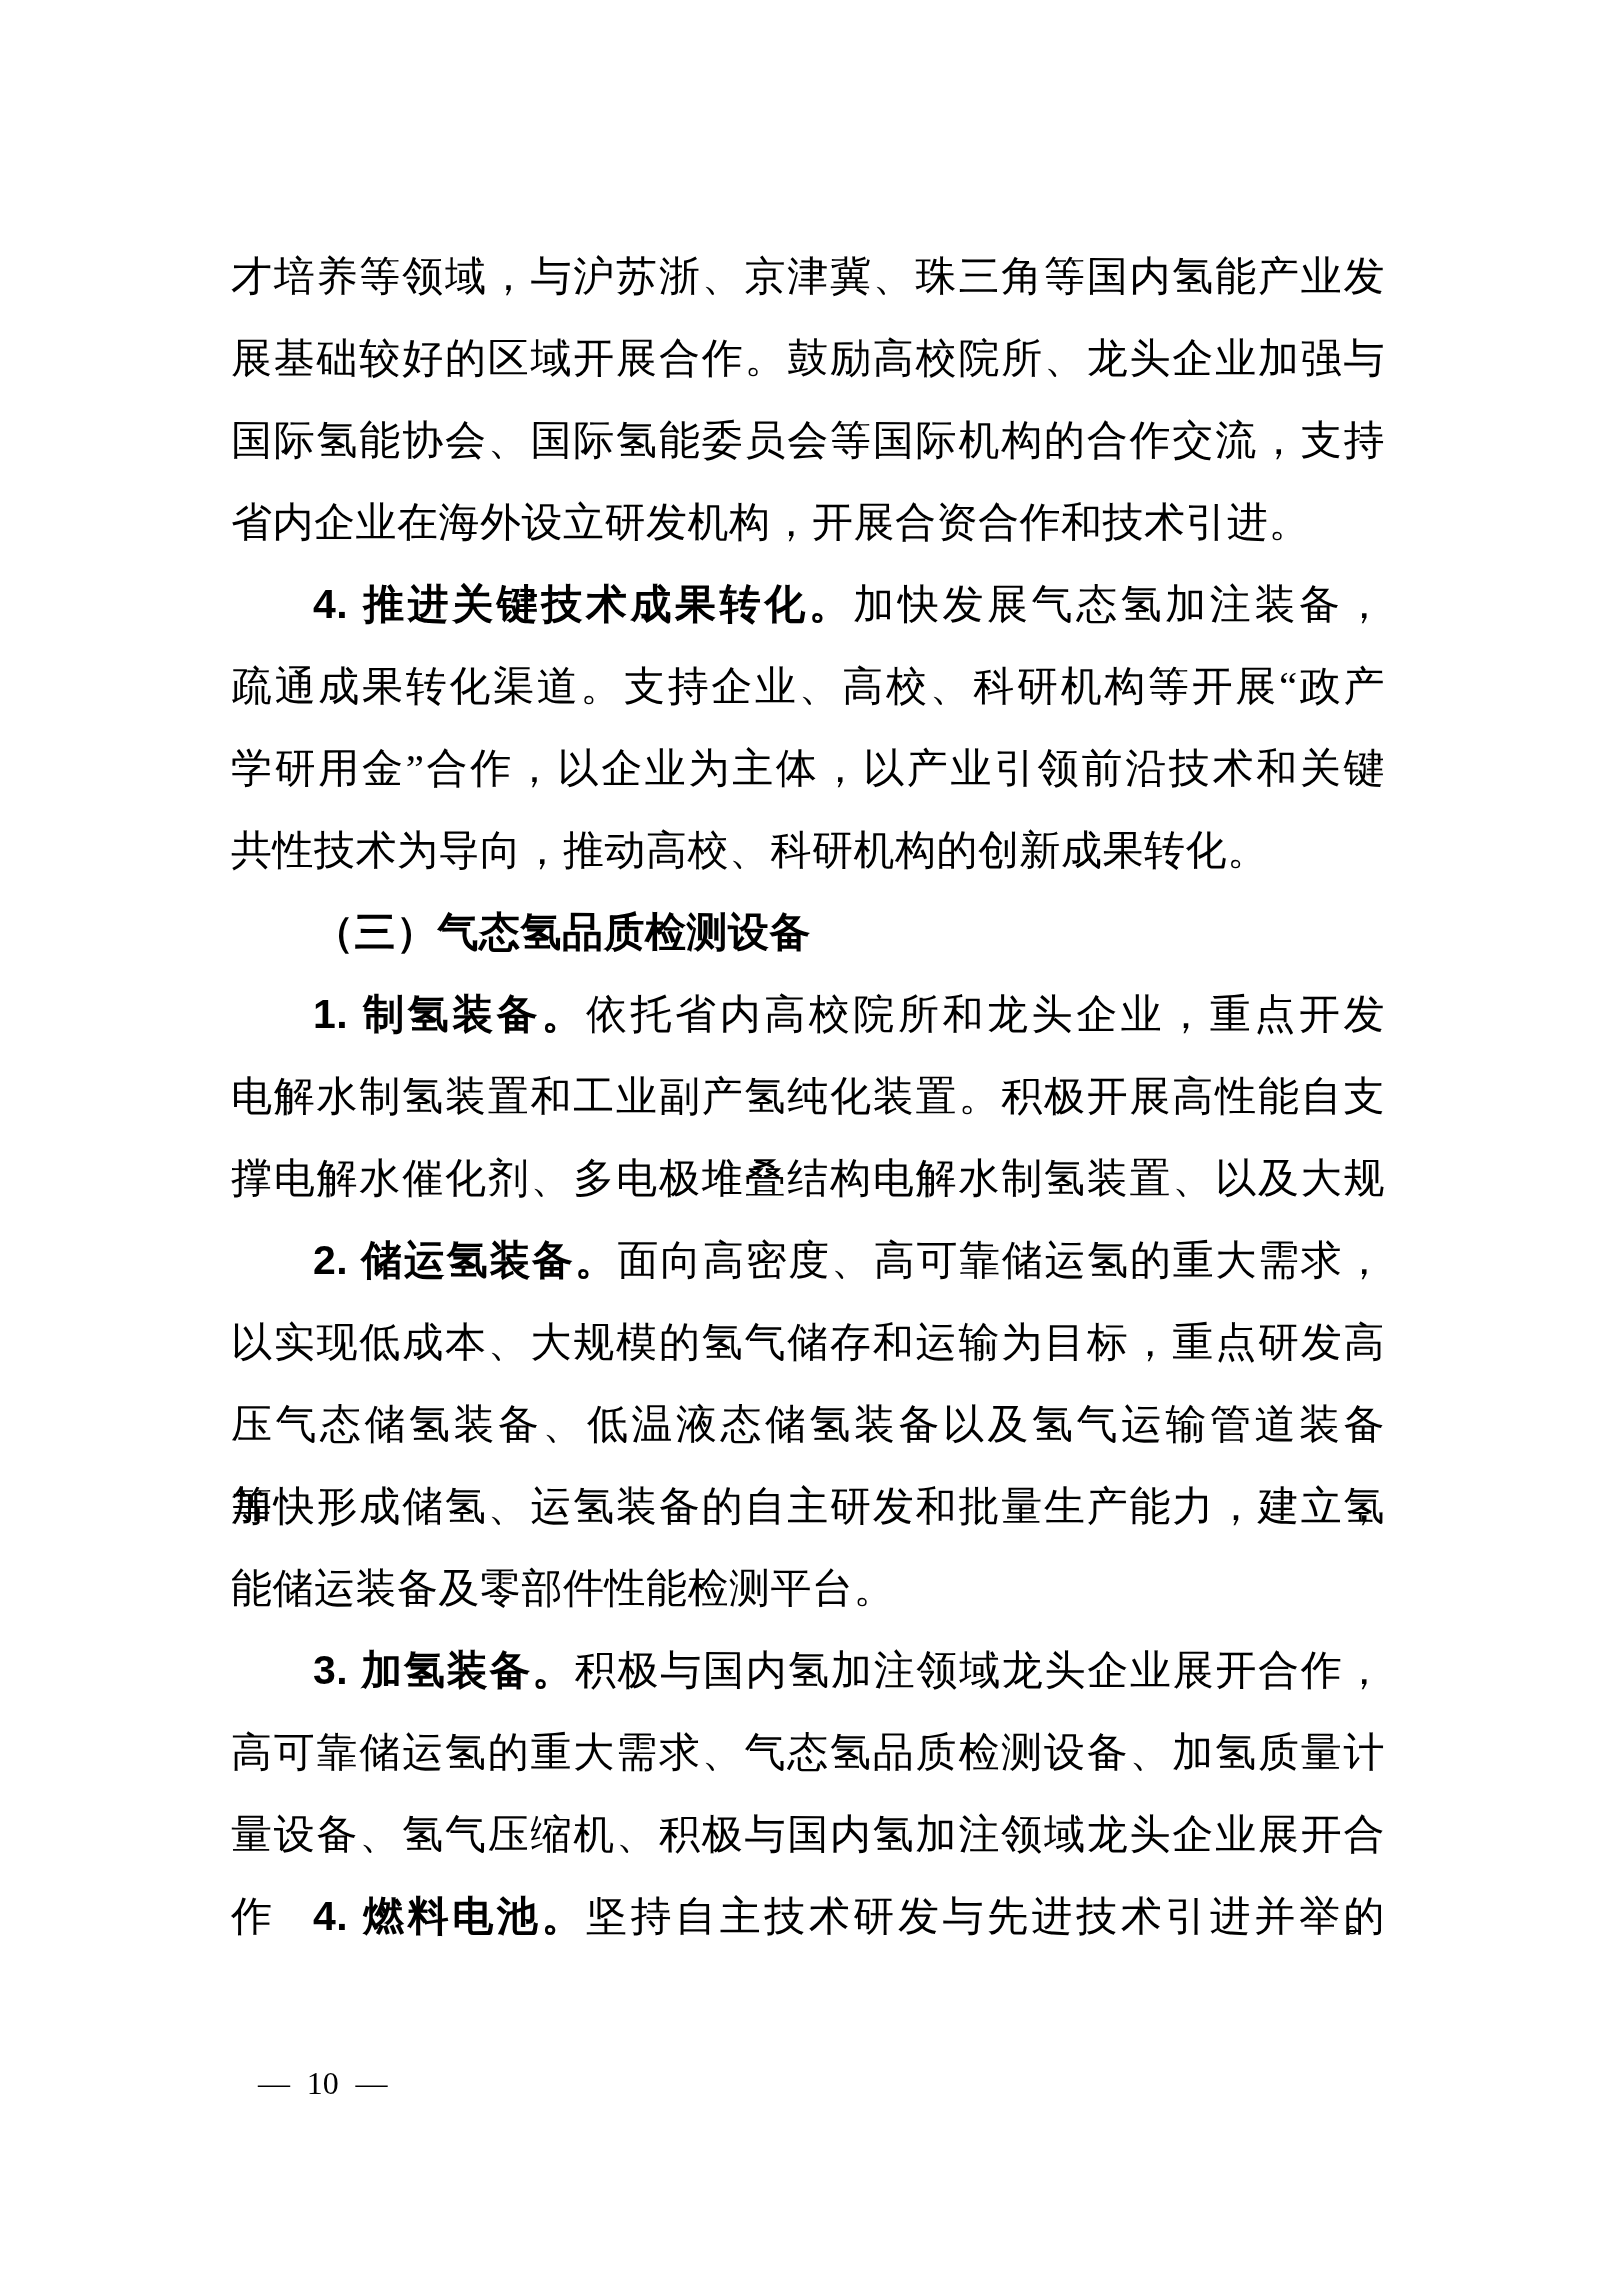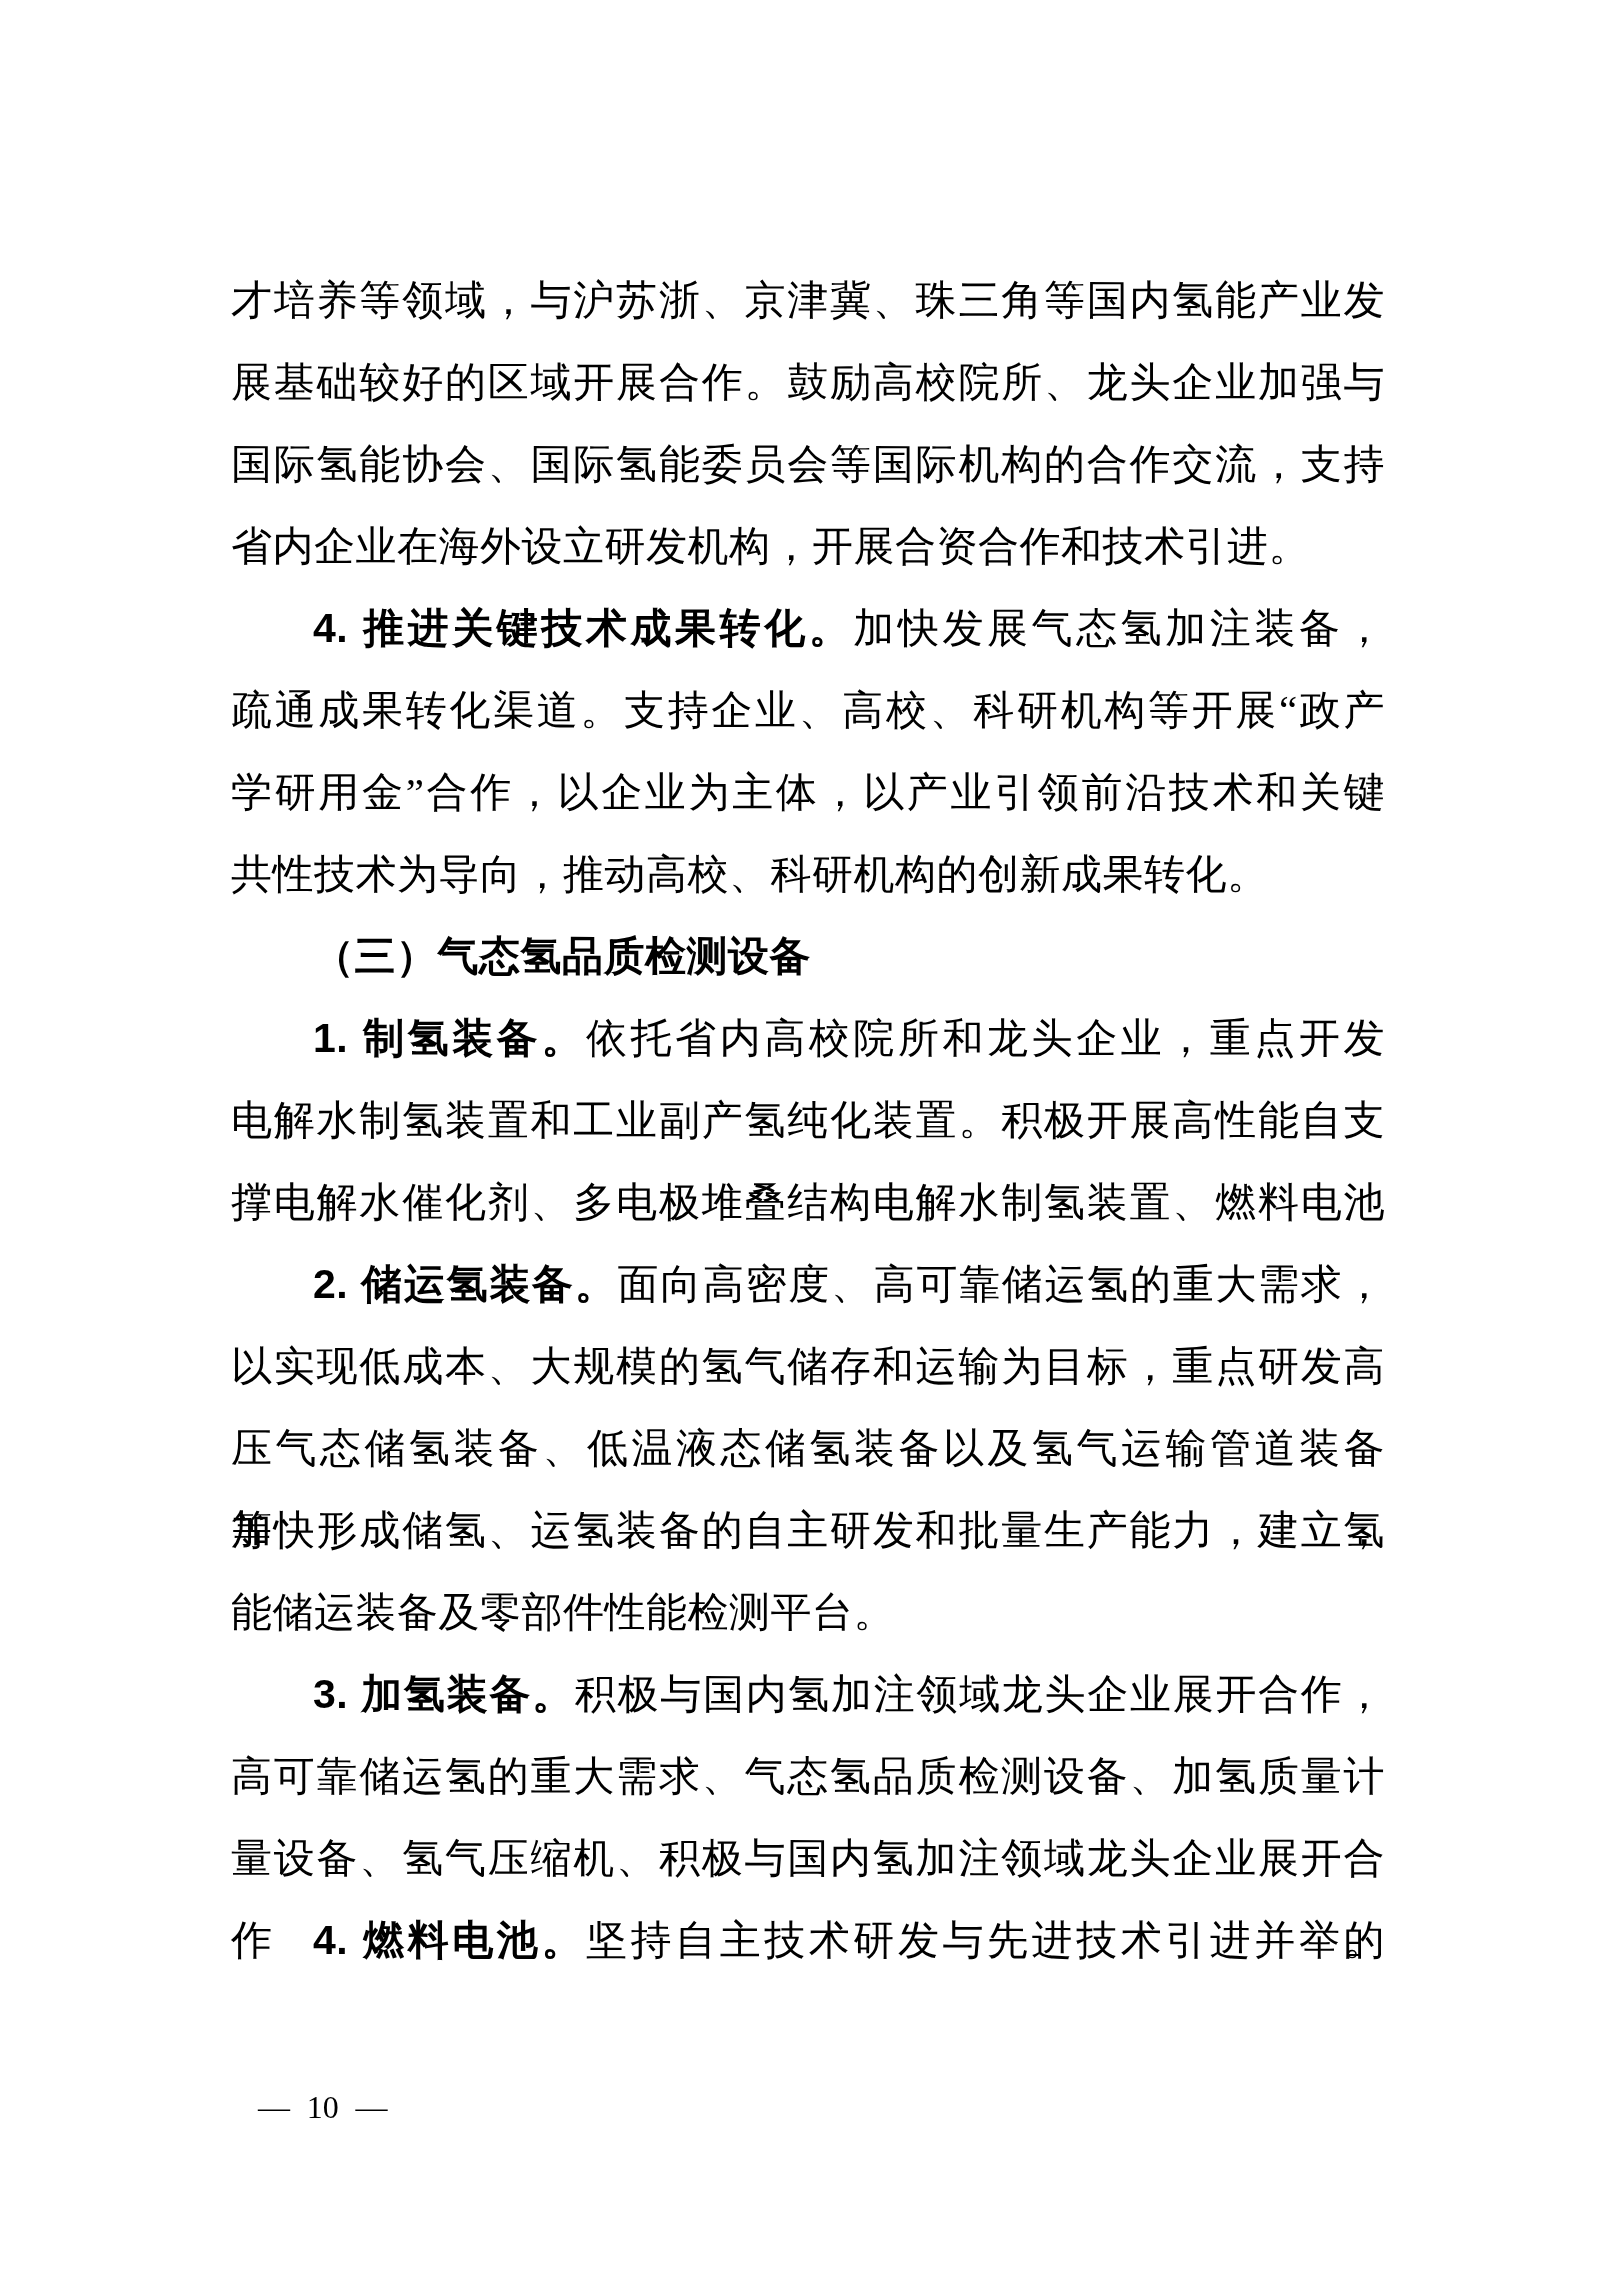--- a/index.html
+++ b/index.html
@@ -8,21 +8,20 @@
     background: #ffffff;
   }
   .doc {
     position: relative;
     width: 1621px;
     height: 2251px;
     background: #ffffff;
     overflow: hidden;
     font-family: "Liberation Serif", "DejaVu Serif", serif;
     color: #000000;
-    margin-top: 24px;
   }
   .content {
     position: absolute;
     left: 231px;
     top: 235px;
     width: 1154px;
   }
   .line {
     height: 82px;
     line-height: 82px;
@@ -71,21 +70,21 @@
       <div class="line just"><span class="run">展基础较好的区域开展合作。鼓励高校院所、龙头企业加强与</span></div>
       <div class="line just"><span class="run">国际氢能协会、国际氢能委员会等国际机构的合作交流，支持</span></div>
       <div class="line"><span class="run">省内企业在海外设立研发机构，开展合资合作和技术引进。</span></div>
       <div class="line indent just"><span class="run bold-run">4. 推进关键技术成果转化。</span><span class="run">加快发展气态氢加注装备，</span></div>
       <div class="line just"><span class="run">疏通成果转化渠道。支持企业、高校、科研机构等开展“政产</span></div>
       <div class="line just"><span class="run">学研用金”合作，以企业为主体，以产业引领前沿技术和关键</span></div>
       <div class="line"><span class="run">共性技术为导向，推动高校、科研机构的创新成果转化。</span></div>
       <div class="line indent"><span class="run bold-run">（三）气态氢品质检测设备</span></div>
       <div class="line indent just"><span class="run bold-run">1. 制氢装备。</span><span class="run">依托省内高校院所和龙头企业，重点开发</span></div>
       <div class="line just"><span class="run">电解水制氢装置和工业副产氢纯化装置。积极开展高性能自支</span></div>
-      <div class="line just"><span class="run">撑电解水催化剂、多电极堆叠结构电解水制氢装置、燃料电池</span></div>
+      <div class="line just"><span class="run">撑电解水催化剂、多电极堆叠结构电解水制氢装置、以及大规</span></div>
       <div class="line indent just"><span class="run bold-run">2. 储运氢装备。</span><span class="run">面向高密度、高可靠储运氢的重大需求，</span></div>
       <div class="line just"><span class="run">以实现低成本、大规模的氢气储存和运输为目标，重点研发高</span></div>
       <div class="line just"><span class="run">压气态储氢装备、低温液态储氢装备以及氢气运输管道装备等，</span></div>
       <div class="line just"><span class="run">加快形成储氢、运氢装备的自主研发和批量生产能力，建立氢</span></div>
       <div class="line"><span class="run">能储运装备及零部件性能检测平台。</span></div>
       <div class="line indent just"><span class="run bold-run">3. 加氢装备。</span><span class="run">积极与国内氢加注领域龙头企业展开合作，</span></div>
       <div class="line just"><span class="run">高可靠储运氢的重大需求、气态氢品质检测设备、加氢质量计</span></div>
       <div class="line just"><span class="run">量设备、氢气压缩机、积极与国内氢加注领域龙头企业展开合作。</span></div>
       <div class="line indent just"><span class="run bold-run">4. 燃料电池。</span><span class="run">坚持自主技术研发与先进技术引进并举的</span></div>
     </main>

